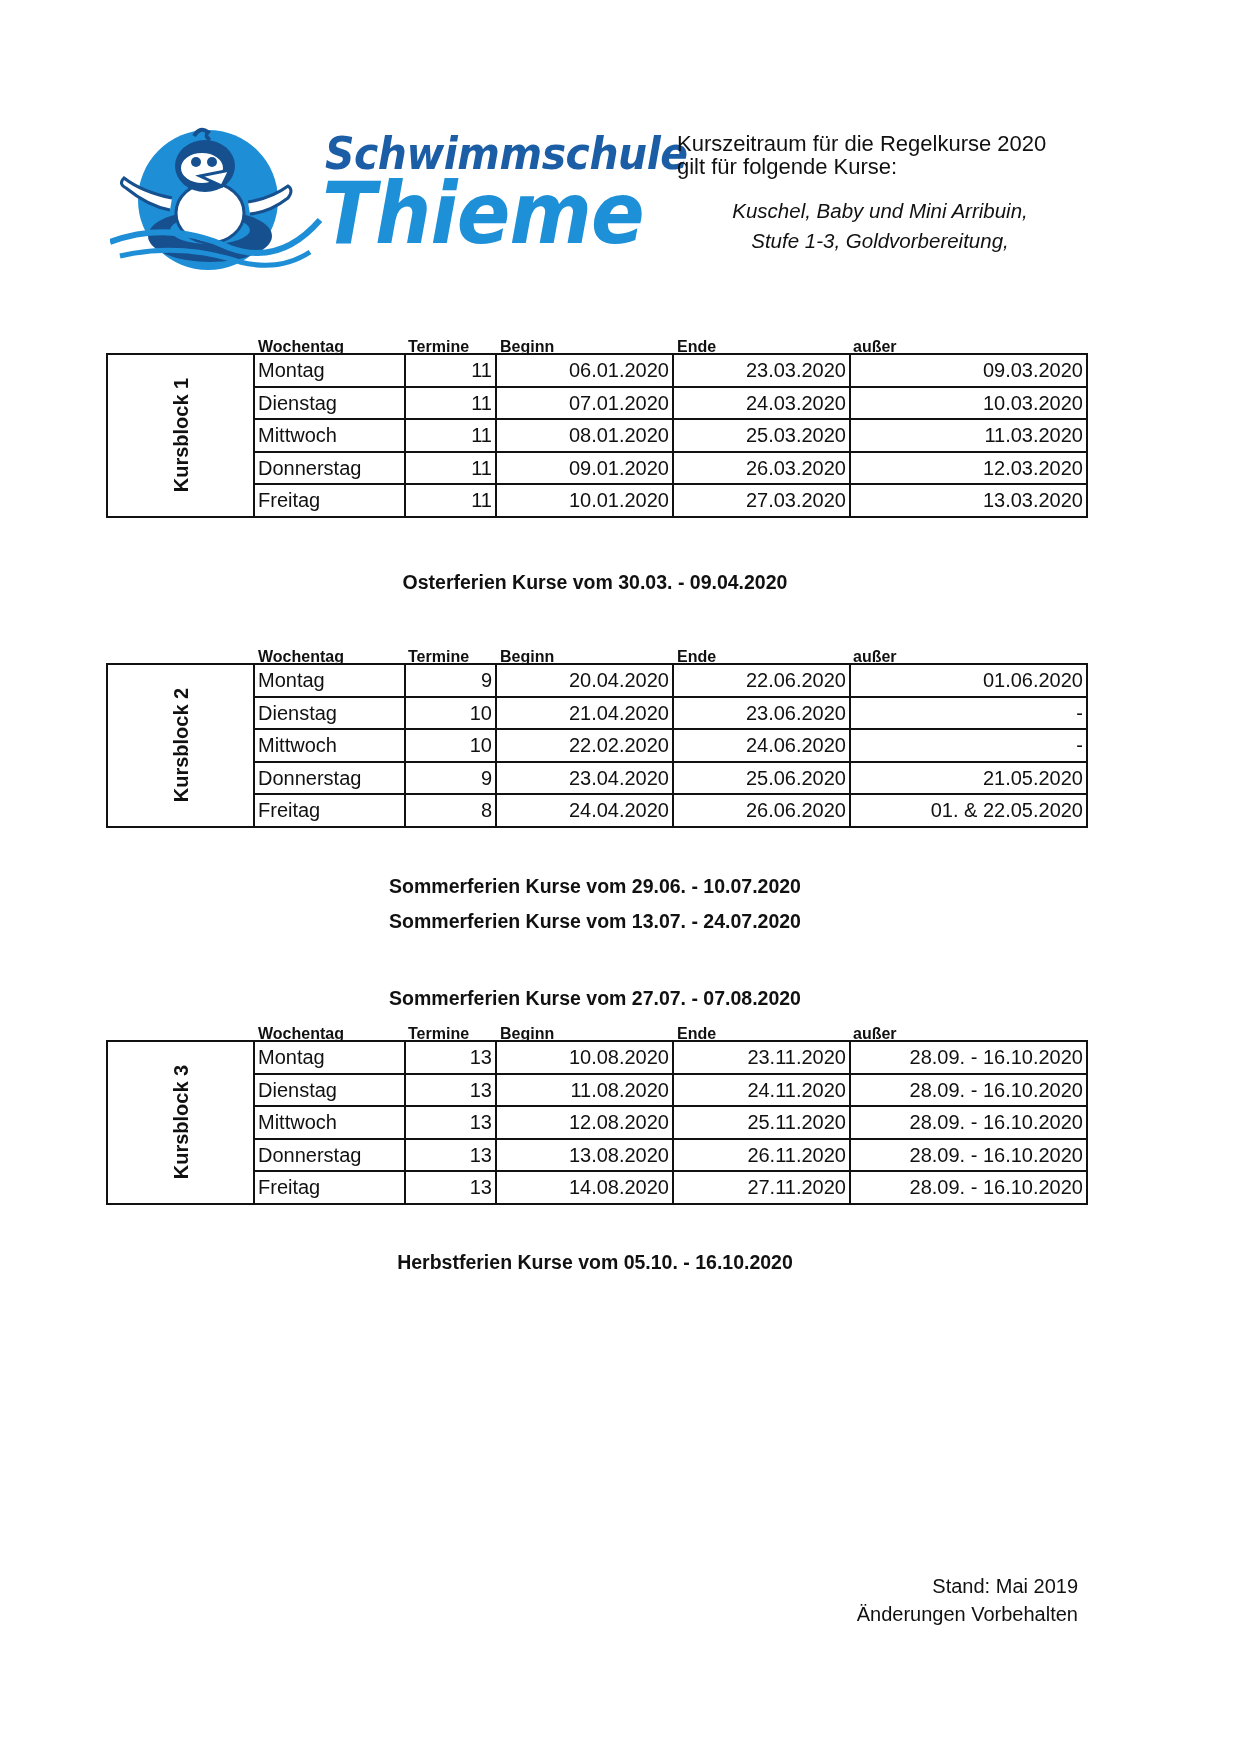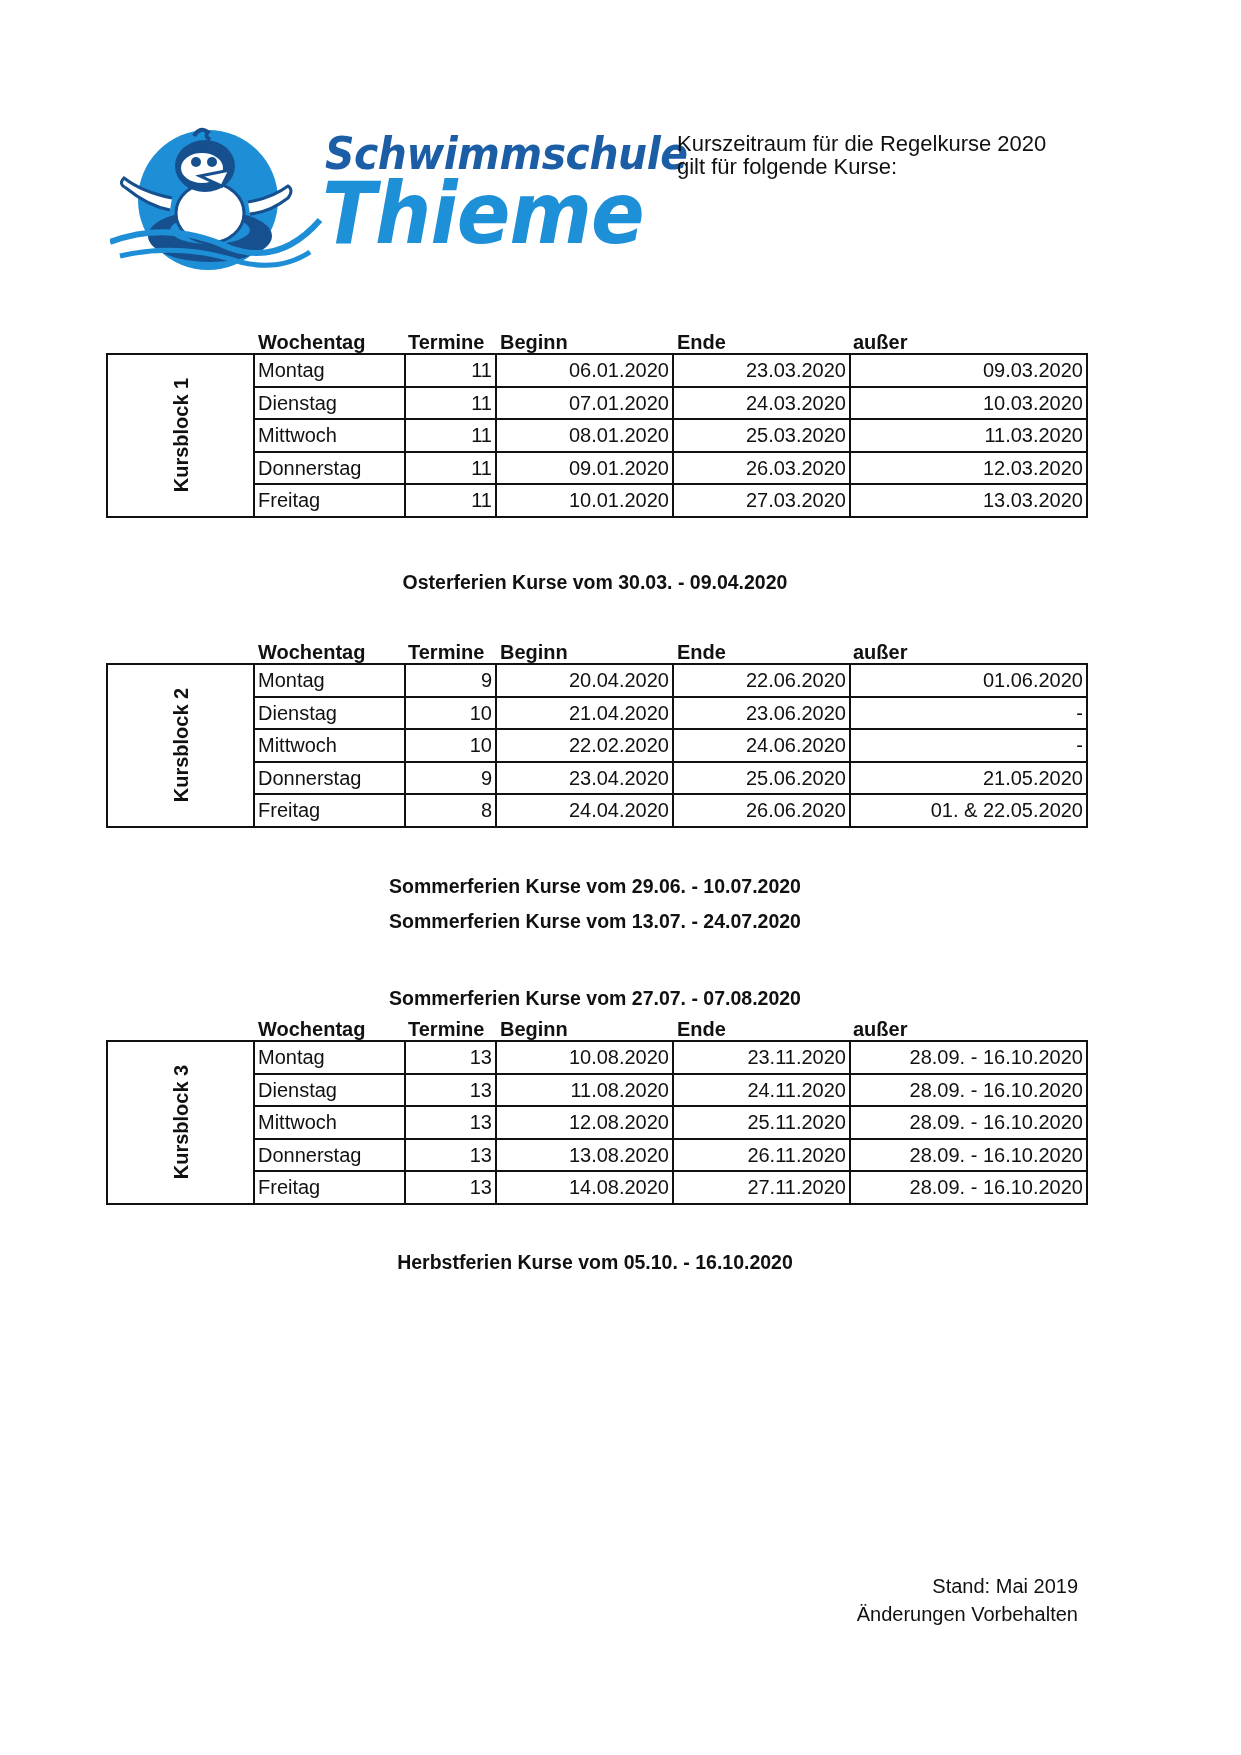--- a/index.html
+++ b/index.html
@@ -17,21 +17,21 @@
                 color:#1e90d8; letter-spacing:-1px; white-space:nowrap; line-height:1;
                 font-family:"DejaVu Sans", sans-serif; transform:scaleX(0.92); transform-origin:left; }
 
   .intro1, .intro2 { left:677px; font-size:22px; white-space:nowrap; color:#111; }
   .intro1 { top:131px; }
   .intro2 { top:154px; }
   .courses { left:680px; width:400px; top:196px; text-align:center; font-style:italic; font-size:20.5px; line-height:30px; }
 
   
   .block { position:absolute; left:106px; width:980px; }
-  .hdr { position:absolute; top:5px; font-weight:bold; font-size:20px; white-space:nowrap; }
+  .hdr { position:absolute; top:12px; font-weight:bold; font-size:16px; white-space:nowrap; }
   table.sched { position:absolute; left:0; top:0; border-collapse:collapse; table-layout:fixed; width:980px; }
   table.sched td { border:2px solid #111; height:30.5px; padding:0 3px; font-size:20px; white-space:nowrap; overflow:hidden; line-height:30px; }
   td.label { text-align:center; position:relative; padding:0; }
   td.label span { position:absolute; left:50%; top:50%; transform:translate(-50%,-50%) rotate(-90deg);
                   font-weight:bold; font-size:20px; white-space:nowrap; }
   td.day { text-align:left; }
   td.num, td.date, td.ex { text-align:right; }
 
   .note { position:absolute; left:0; width:1190px; text-align:center; font-weight:bold; font-size:19.5px; white-space:nowrap; }
 
@@ -57,20 +57,22 @@
     <path d="M0 124 q60 -22 120 6 q50 18 90 -28" fill="none" stroke="#1e8fd6" stroke-width="6"></path>
     <path d="M10 138 q60 -14 120 6 q40 10 70 -10" fill="none" stroke="#1e8fd6" stroke-width="5"></path>
   </svg>
   <div class="logo-word1">Schwimmschule</div>
   <div class="logo-word2">Thieme</div>
 </div>
 
 <div class="abs intro1">Kurszeitraum für die Regelkurse 2020</div>
 <div class="abs intro2">gilt für folgende Kurse:</div>
 <div class="abs courses">
+  <div>Kuschel, Baby und Mini Arribuin,</div>
+  <div>Stufe 1-3, Goldvorbereitung,</div>
 </div>
 
 <div class="block" style="top:326px;">
   <div class="hdr" style="left:152px;">Wochentag</div>
   <div class="hdr" style="left:302px;">Termine</div>
   <div class="hdr" style="left:394px;">Beginn</div>
   <div class="hdr" style="left:571px;">Ende</div>
   <div class="hdr" style="left:747px;">außer</div>
   <table class="sched" style="top:27px;">
     <colgroup>

